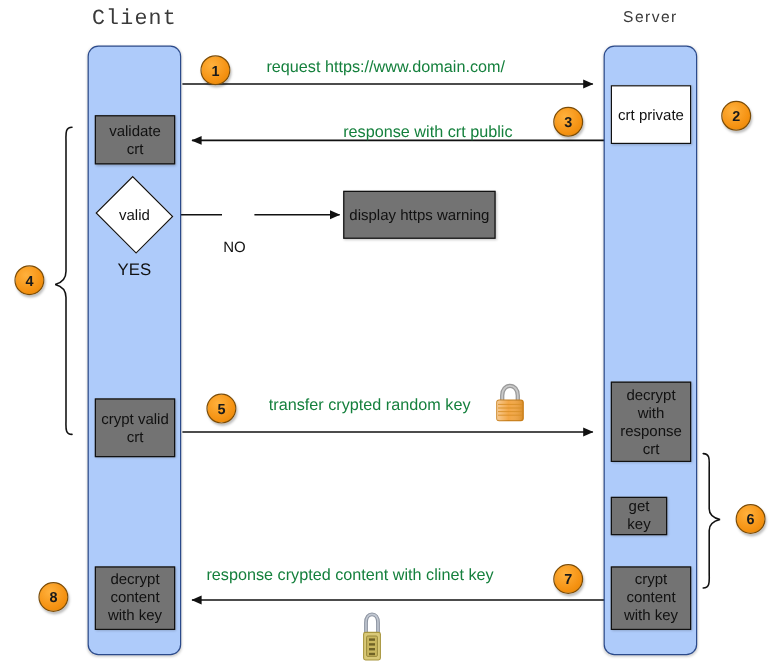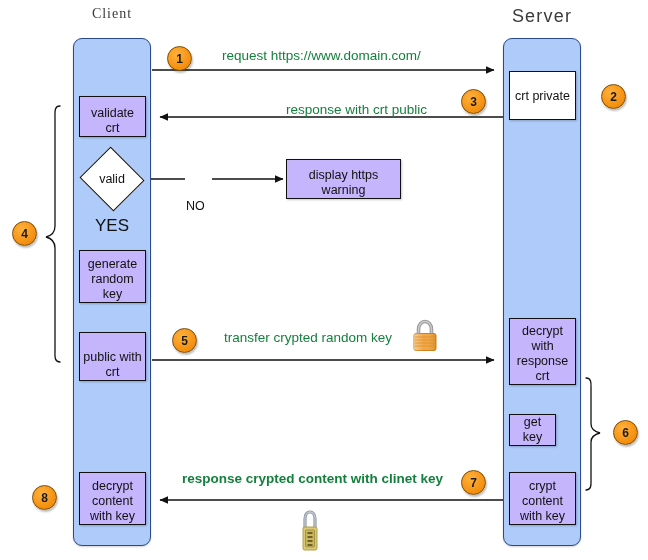--- a/index.html
+++ b/index.html
@@ -11,44 +11,44 @@
     position:relative;
     width:648px;
     height:560px;
     background:#ffffff;
     overflow:hidden;
   }
   .abs{position:absolute;}
 
   
   .actor-label{
-    font-size:18px;
+    font-size:13px;
     color:#3a3a3a;
     letter-spacing:1.2px;
     white-space:nowrap;
     text-align:center;
   }
-  .actor-label.mono{font-family:Liberation Serif, serif;font-size:14px;letter-spacing:1px;}
+  .actor-label.mono{font-family:Liberation Mono, monospace;font-size:18px;letter-spacing:1px;}
 
   
   .lifeline{
     background:#aecbfa;
     border:1.2px solid #2b4a8b;
     border-radius:9px;
     box-sizing:border-box;
     box-shadow:0 1px 2px rgba(0,0,0,.18);
   }
 
   
   .pbox{
-    background:#c4b5fd;
+    background:#737373;
     border:1.3px solid #111111;
     box-sizing:border-box;
     display:flex;
-    align-items:flex-end;
+    align-items:center;
     justify-content:center;
     text-align:center;
     font-size:12.5px;
     line-height:15px;
     color:#111;
     box-shadow:1px 1px 2px rgba(0,0,0,.22);
   }
   .pbox .inner{padding:0 3px;}
 
   
@@ -98,21 +98,21 @@
     box-shadow:1px 2px 2px rgba(0,0,0,.25);
   }
 
   
   .msg{
     font-size:13.5px;
     color:#15803d;
     white-space:nowrap;
   }
   .small-lbl{font-size:12.5px;color:#111;white-space:nowrap;}
-  .yes-lbl{font-size:17px;color:#111;}
+  .yes-lbl{font-size:14px;color:#111;}
 
   
   #wires{position:absolute;left:0;top:0;width:648px;height:560px;pointer-events:none;}
 
   
   .lock{display:block;}
 </style>
 </head>
 <body>
 
@@ -181,44 +181,37 @@
     <div class="diamond">
       <div class="shape"></div>
       <div class="dlabel">valid</div>
     </div>
   </div>
 
   <div class="abs yes-lbl" style="left:88px;top:216px;width:48px;text-align:center;">YES</div>
 
   <div class="abs small-lbl" style="left:186px;top:171px;margin-top:28px;">NO</div>
 
-  <div class="abs pbox" style="left:79px;top:250px;width:67px;height:53px;">
-    <div class="inner">
-      <span>generate</span><br>
-      <span>random</span><br>
-      <span>key</span>
-    </div>
-  </div>
 
   <div class="abs pbox" style="left:79px;top:332px;width:67px;height:49px;">
     <div class="inner">
-      <span>public with</span><br>
+      <span>crypt valid</span><br>
       <span>crt</span>
     </div>
   </div>
 
   <div class="abs pbox" style="left:79px;top:472px;width:67px;height:53px;">
     <div class="inner">
       <span>decrypt</span><br>
       <span>content</span><br>
       <span>with key</span>
     </div>
   </div>
 
-  <div class="abs pbox" style="left:286px;top:159px;width:115px;height:40px;">
+  <div class="abs pbox" style="left:286px;top:159px;width:127px;height:40px;">
     <div class="inner">display https warning</div>
   </div>
 
   <div class="abs crtbox" style="left:509px;top:71px;width:67px;height:49px;">
     <div class="cell">crt private</div>
   </div>
 
   <div class="abs pbox" style="left:509px;top:318px;width:67px;height:67px;">
     <div class="inner">
       <span>decrypt</span><br>
@@ -239,21 +232,21 @@
       <span>with key</span>
     </div>
   </div>
 
   <div class="abs msg" style="left:222px;top:48px;">request https://www.domain.com/</div>
 
   <div class="abs msg" style="left:286px;top:102px;">response with crt public</div>
 
   <div class="abs msg" style="left:224px;top:330px;">transfer crypted random key</div>
 
-  <div class="abs msg" style="left:182px;top:471px;font-weight:bold;">response crypted content with clinet key</div>
+  <div class="abs msg" style="left:172px;top:471px;">response crypted content with clinet key</div>
 
   <div class="abs" style="left:409px;top:318px;">
     <svg class="lock" width="32" height="36" viewBox="0 0 32 36">
       <path d="M9.5 16 L9.5 11.5 C9.5 6.6 12.5 3.5 16 3.5 C19.5 3.5 22.5 6.6 22.5 11.5 L22.5 16" fill="none" stroke="#9a9a9a" stroke-width="3.6"></path>
       <path d="M9.5 16 L9.5 11.5 C9.5 6.6 12.5 3.5 16 3.5 C19.5 3.5 22.5 6.6 22.5 11.5 L22.5 16" fill="none" stroke="#c9c9c9" stroke-width="1.5"></path>
       <rect x="5" y="15.5" width="22" height="17" rx="2" fill="#f2a13a" stroke="#c97d16" stroke-width="1"></rect>
       <rect x="5" y="15.5" width="22" height="17" rx="2" fill="url(#lg1)"></rect>
       <defs>
         <linearGradient id="lg1" x1="0" y1="0" x2="1" y2="0">
           <stop offset="0" stop-color="#ffffff" stop-opacity=".45"></stop>

